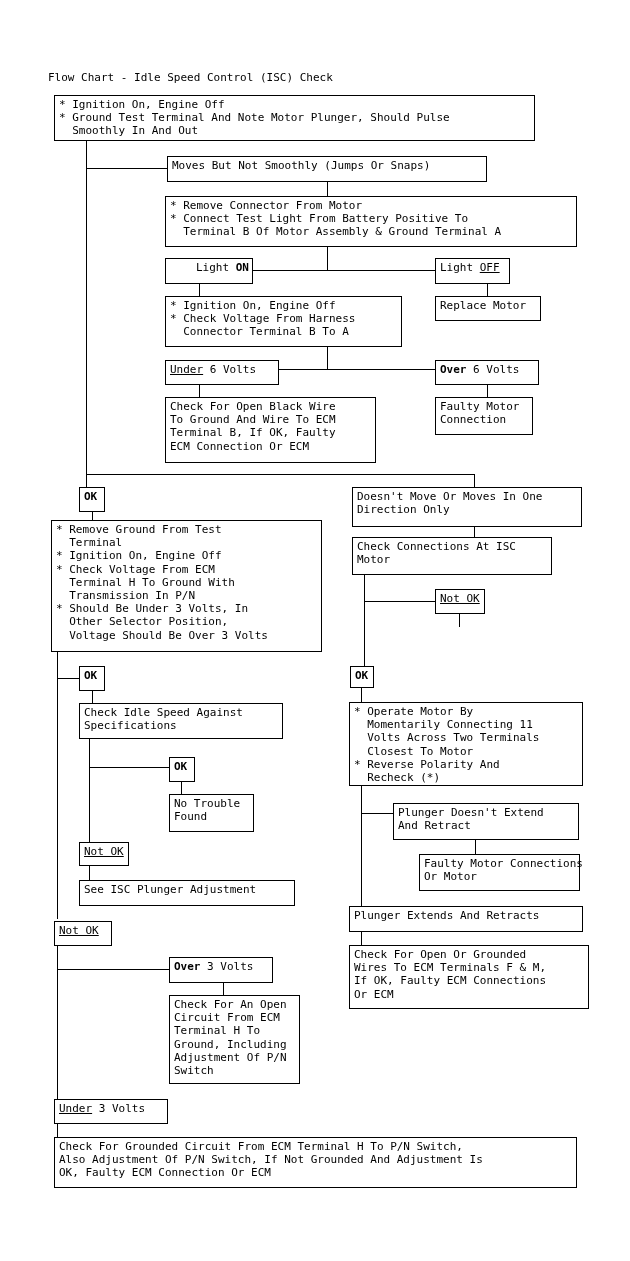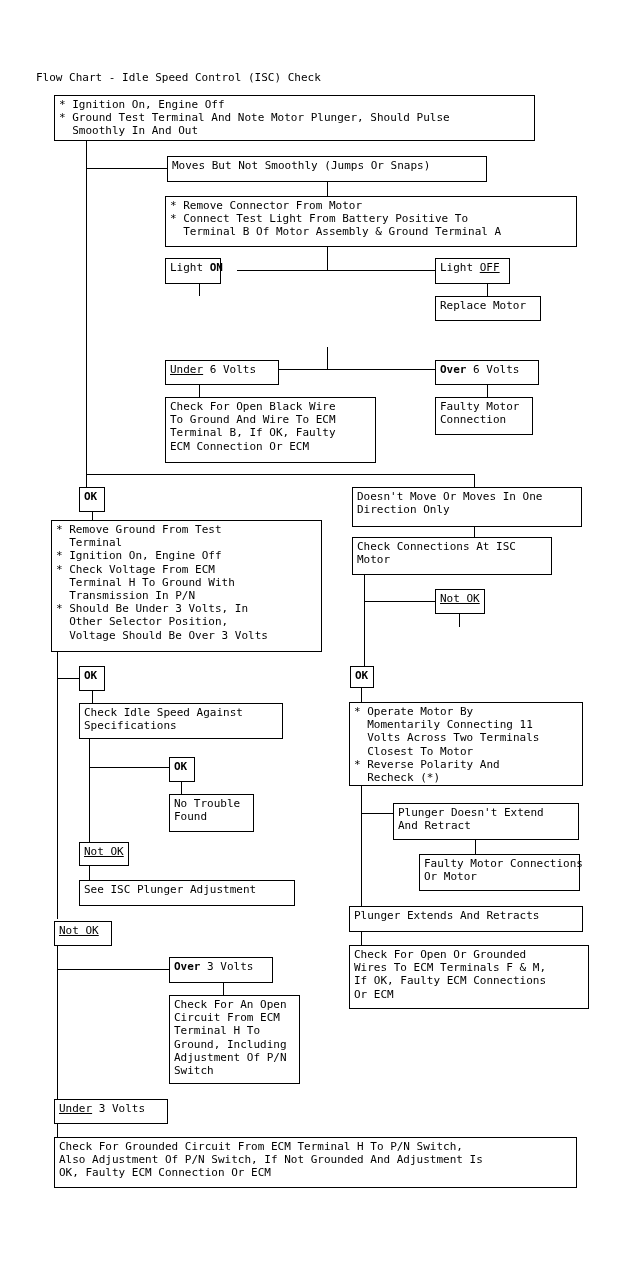--- a/index.html
+++ b/index.html
@@ -42,21 +42,21 @@
     z-index: 1;
   }
   .hline { height: 1px; }
   .vline { width: 1px; }
 </style>
 </head>
 <body>
 
 <div id="chart">
 
-  <div class="title" style="left:36px; top:71px;">Flow Chart - Idle Speed Control (ISC) Check</div>
+  <div class="title" style="left:48px; top:71px;">Flow Chart - Idle Speed Control (ISC) Check</div>
 
   <div class="line vline" style="left:86px; top:141px; height:347px;"></div>
 
   <div class="line hline" style="left:86px; top:168px; width:82px;"></div>
 
   <div class="line hline" style="left:86px; top:474px; width:389px;"></div>
   <div class="line vline" style="left:474px; top:474px; height:13px;"></div>
 
   <div class="line vline" style="left:327px; top:182px; height:14px;"></div>
 
@@ -108,26 +108,29 @@
   <div class="box" style="left:54px; top:95px; width:481px; height:46px;"><span>* Ignition On, Engine Off</span>
 <span>* Ground Test Terminal And Note Motor Plunger, Should Pulse</span>
 <span>  Smoothly In And Out</span></div>
 
   <div class="box" style="left:167px; top:156px; width:320px; height:26px;"><span>Moves But Not Smoothly (Jumps Or Snaps)</span></div>
 
   <div class="box" style="left:165px; top:196px; width:412px; height:51px;"><span>* Remove Connector From Motor</span>
 <span>* Connect Test Light From Battery Positive To</span>
 <span>  Terminal B Of Motor Assembly &amp; Ground Terminal A</span></div>
 
-  <div class="box" style="left:165px; top:258px; width:56px; height:26px;"><span>Light </span><span class="b">ON</span></div>
+  <div class="box" style="left:165px; top:258px; width:88px; height:26px;text-align:right;"><span>Light </span><span class="b">ON</span></div>
 
   <div class="box" style="left:435px; top:258px; width:75px; height:26px;"><span>Light </span><span class="u">OFF</span></div>
 
   <div class="box" style="left:435px; top:296px; width:106px; height:25px;"><span>Replace Motor</span></div>
 
+  <div class="box" style="left:165px; top:296px; width:237px; height:51px;"><span>* Ignition On, Engine Off</span>
+<span>* Check Voltage From Harness</span>
+<span>  Connector Terminal B To A</span></div>
 
   <div class="box" style="left:165px; top:360px; width:114px; height:25px;"><span class="u">Under</span><span> 6 Volts</span></div>
 
   <div class="box" style="left:435px; top:360px; width:104px; height:25px;"><span class="b">Over</span><span> 6 Volts</span></div>
 
   <div class="box" style="left:165px; top:397px; width:211px; height:66px;"><span>Check For Open Black Wire</span>
 <span>To Ground And Wire To ECM</span>
 <span>Terminal B, If OK, Faulty</span>
 <span>ECM Connection Or ECM</span></div>
 

